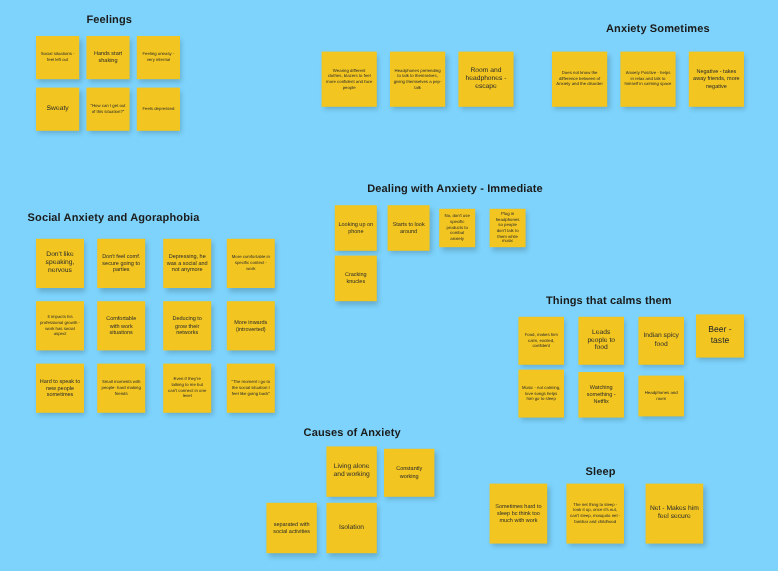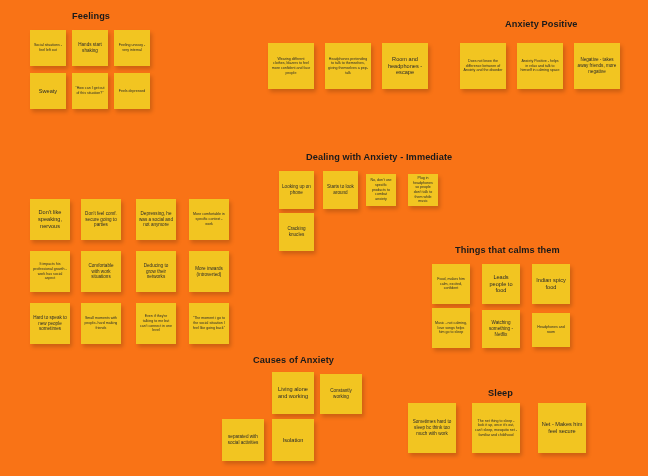--- a/index.html
+++ b/index.html
@@ -44,21 +44,21 @@
   .note span { display: block; width: 100%; }
   
   .ts-xs { font-size: 3.6px; line-height: 1.3; }
   .ts-s  { font-size: 4.6px; line-height: 1.28; }
   .ts-m  { font-size: 5.6px; line-height: 1.25; }
   .ts-l  { font-size: 7.2px; line-height: 1.22; }
 </style>
 </head>
 <body>
 
-<div id="board" style="background: #f97316;">
+<div id="board" style="background: #7dd3fc;">
     <div class="group-title" style="left: 72px; top: 11px; color: rgb(27, 27, 27);">Feelings</div>
     <div class="note" style="left: 30px; top: 30px; width: 36px; height: 36px; background: rgb(242, 197, 33); color: rgb(43, 43, 43);">
       <span class="ts-xs">Social situations - feel left out</span>
     </div>
     <div class="note" style="left: 72px; top: 30px; width: 36px; height: 36px; background: rgb(242, 197, 33); color: rgb(43, 43, 43);">
       <span class="ts-s">Hands start shaking</span>
     </div>
     <div class="note" style="left: 114px; top: 30px; width: 36px; height: 36px; background: rgb(242, 197, 33); color: rgb(43, 43, 43);">
       <span class="ts-xs">Feeling uneasy - very internal</span>
     </div>
@@ -73,30 +73,31 @@
     </div>
     <div class="note" style="left: 268px; top: 43px; width: 46px; height: 46px; background: rgb(242, 197, 33); color: rgb(43, 43, 43);">
       <span class="ts-xs">Wearing different clothes, blazers to feel more confident and face people</span>
     </div>
     <div class="note" style="left: 325px; top: 43px; width: 46px; height: 46px; background: rgb(242, 197, 33); color: rgb(43, 43, 43);">
       <span class="ts-xs">Headphones pretending to talk to themselves, giving themselves a pep-talk</span>
     </div>
     <div class="note" style="left: 382px; top: 43px; width: 46px; height: 46px; background: rgb(242, 197, 33); color: rgb(43, 43, 43);">
       <span class="ts-m">Room and headphones - escape</span>
     </div>
-    <div class="group-title" style="left: 505px; top: 19px; color: rgb(27, 27, 27);">Anxiety Positive</div>
+    <div class="group-title" style="left: 505px; top: 19px; color: rgb(27, 27, 27);">Anxiety Sometimes</div>
     <div class="note" style="left: 460px; top: 43px; width: 46px; height: 46px; background: rgb(242, 197, 33); color: rgb(43, 43, 43);">
       <span class="ts-xs">Does not know the difference between of Anxiety and the disorder</span>
     </div>
     <div class="note" style="left: 517px; top: 43px; width: 46px; height: 46px; background: rgb(242, 197, 33); color: rgb(43, 43, 43);">
       <span class="ts-xs">Anxiety Positive - helps in relax and talk to himself in calming space</span>
     </div>
     <div class="note" style="left: 574px; top: 43px; width: 46px; height: 46px; background: rgb(242, 197, 33); color: rgb(43, 43, 43);">
       <span class="ts-s">Negative - takes away friends, more negative</span>
     </div>
+    <div class="group-title" style="left: 23px; top: 176px; color: rgb(27, 27, 27);">Social Anxiety and Agoraphobia</div>
     <div class="note" style="left: 30px; top: 199px; width: 40px; height: 41px; background: rgb(242, 197, 33); color: rgb(43, 43, 43);">
       <span class="ts-m">Don't like speaking, nervous</span>
     </div>
     <div class="note" style="left: 81px; top: 199px; width: 40px; height: 41px; background: rgb(242, 197, 33); color: rgb(43, 43, 43);">
       <span class="ts-s">Don't feel comf. secure going to parties</span>
     </div>
     <div class="note" style="left: 136px; top: 199px; width: 40px; height: 41px; background: rgb(242, 197, 33); color: rgb(43, 43, 43);">
       <span class="ts-s">Depressing, he was a social and not anymore</span>
     </div>
     <div class="note" style="left: 189px; top: 199px; width: 40px; height: 41px; background: rgb(242, 197, 33); color: rgb(43, 43, 43);">
@@ -145,20 +146,23 @@
     <div class="group-title" style="left: 455px; top: 245px; color: rgb(27, 27, 27);">Things that calms them</div>
     <div class="note" style="left: 432px; top: 264px; width: 38px; height: 40px; background: rgb(242, 197, 33); color: rgb(43, 43, 43);">
       <span class="ts-xs">Food, makes him calm, excited, confident</span>
     </div>
     <div class="note" style="left: 482px; top: 264px; width: 38px; height: 40px; background: rgb(242, 197, 33); color: rgb(43, 43, 43);">
       <span class="ts-m">Leads people to food</span>
     </div>
     <div class="note" style="left: 532px; top: 264px; width: 38px; height: 40px; background: rgb(242, 197, 33); color: rgb(43, 43, 43);">
       <span class="ts-m">Indian spicy food</span>
     </div>
+    <div class="note" style="left: 580px; top: 262px; width: 40px; height: 36px; background: rgb(242, 197, 33); color: rgb(43, 43, 43);">
+      <span class="ts-l">Beer - taste</span>
+    </div>
     <div class="note" style="left: 432px; top: 308px; width: 38px; height: 40px; background: rgb(242, 197, 33); color: rgb(43, 43, 43);">
       <span class="ts-xs">Music - not calming, love songs helps him go to sleep</span>
     </div>
     <div class="note" style="left: 482px; top: 310px; width: 38px; height: 38px; background: rgb(242, 197, 33); color: rgb(43, 43, 43);">
       <span class="ts-s">Watching something - Netflix</span>
     </div>
     <div class="note" style="left: 532px; top: 313px; width: 38px; height: 34px; background: rgb(242, 197, 33); color: rgb(43, 43, 43);">
       <span class="ts-xs">Headphones and room</span>
     </div>
     <div class="group-title" style="left: 253px; top: 355px; color: rgb(27, 27, 27);">Causes of Anxiety</div>

